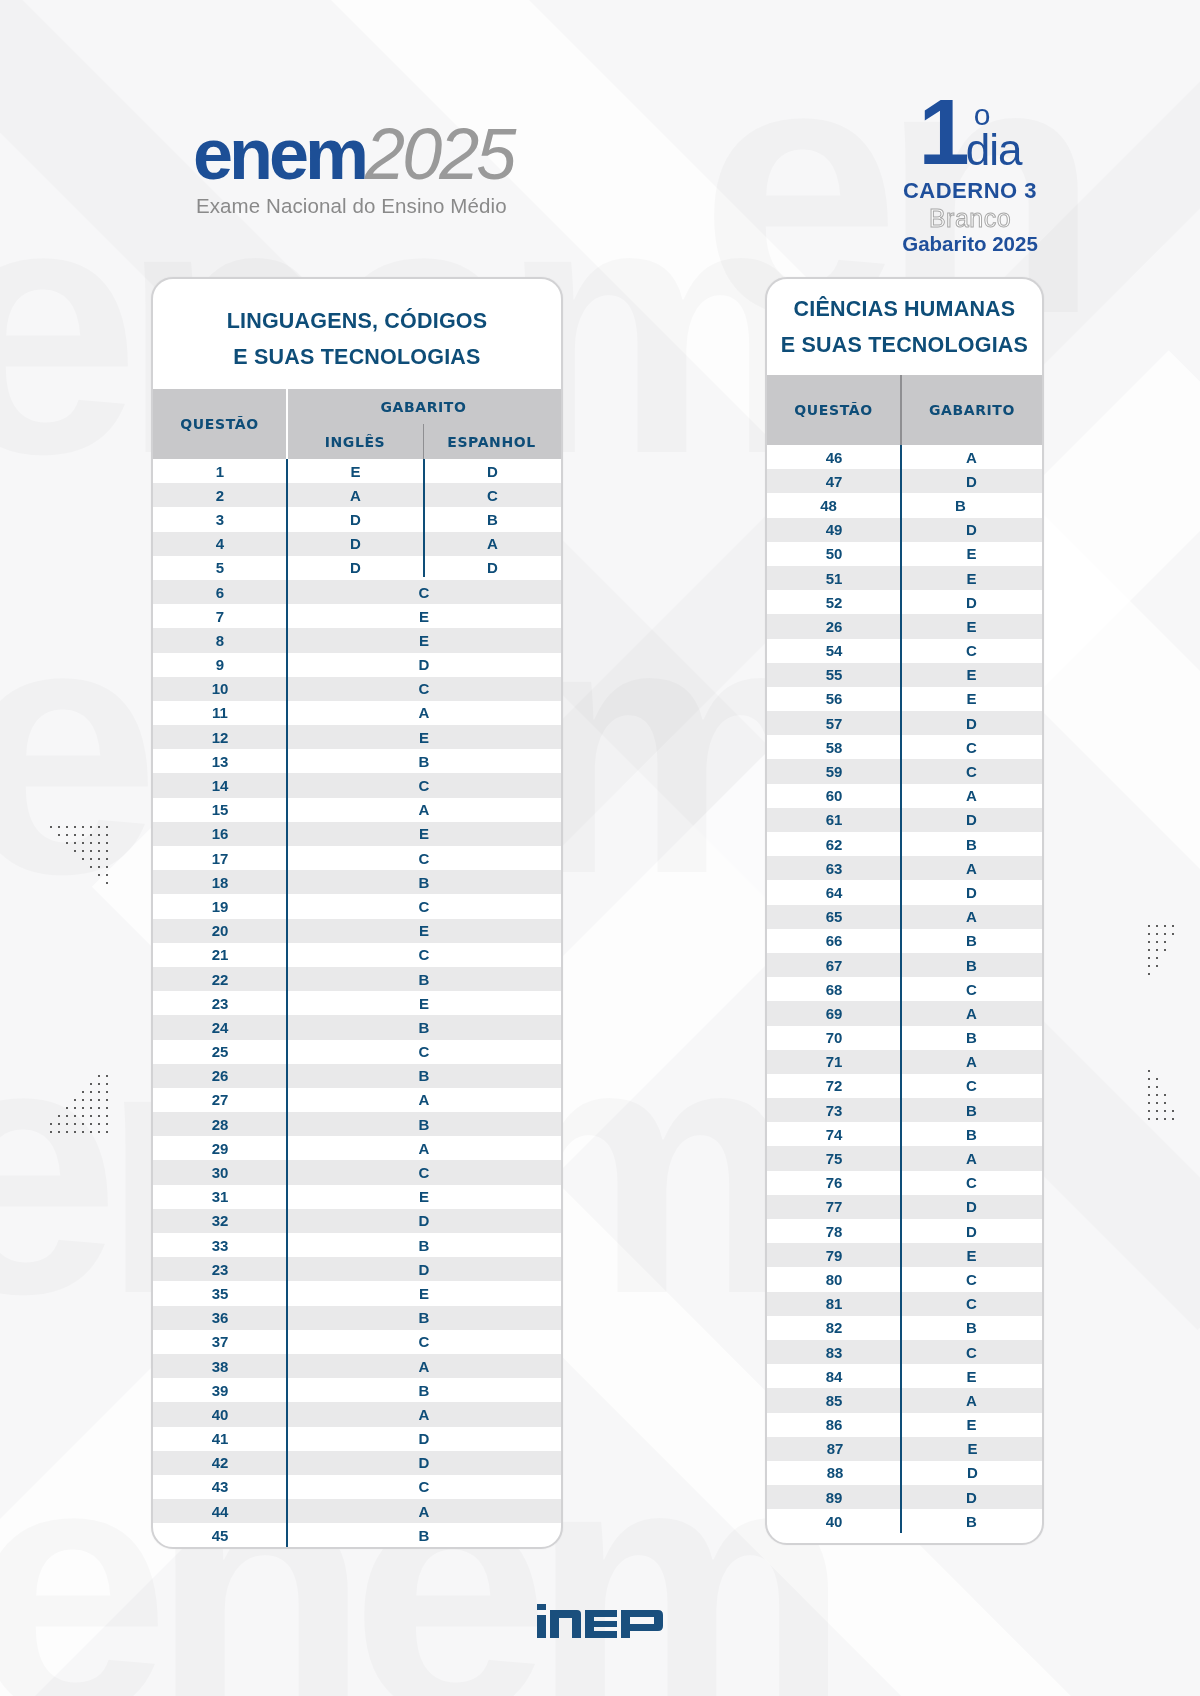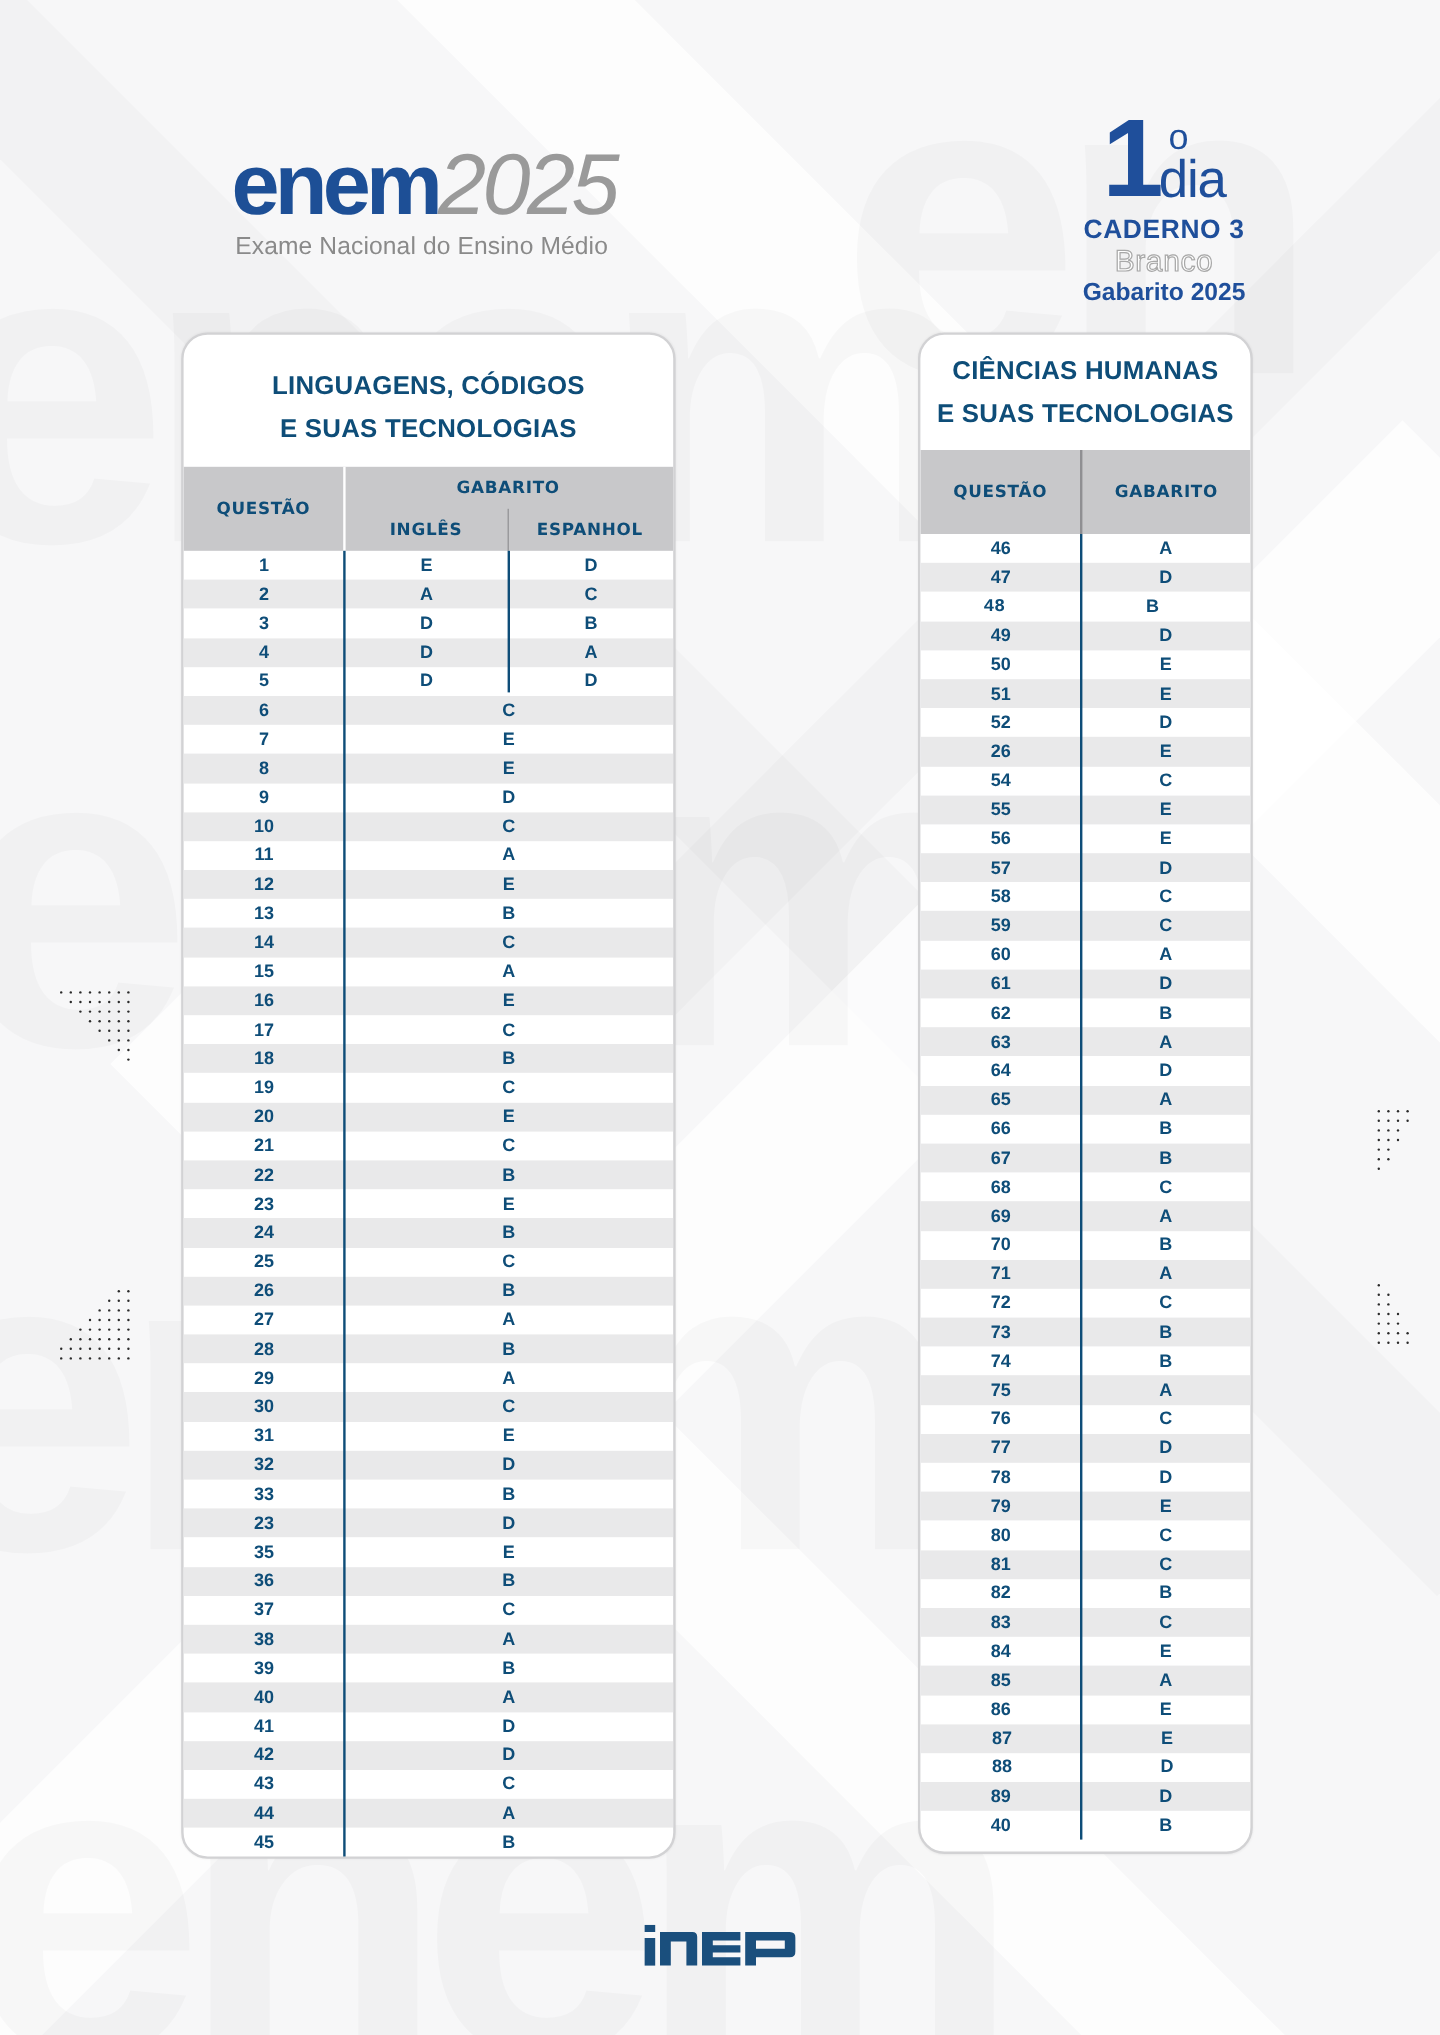--- a/index.html
+++ b/index.html
@@ -317,21 +317,21 @@
   <div class="rows" id="hum-rows">
     <div class="row">
         <div class="cell" style="width: 134px;">46</div>
         <div class="cell" style="width: 141px;">A</div>
       </div>
       <div class="row alt">
         <div class="cell" style="width: 134px;">47</div>
         <div class="cell" style="width: 141px;">D</div>
       </div>
       <div class="row">
-        <div class="cell" style="width: 123px; font-family: Liberation Mono, monospace;">48</div>
+        <div class="cell" style="width: 123px;">48</div>
         <div class="cell" style="width: 141px;">B</div>
       </div>
       <div class="row alt">
         <div class="cell" style="width: 134px;">49</div>
         <div class="cell" style="width: 141px;">D</div>
       </div>
       <div class="row">
         <div class="cell" style="width: 134px;">50</div>
         <div class="cell" style="width: 141px;">E</div>
       </div>

